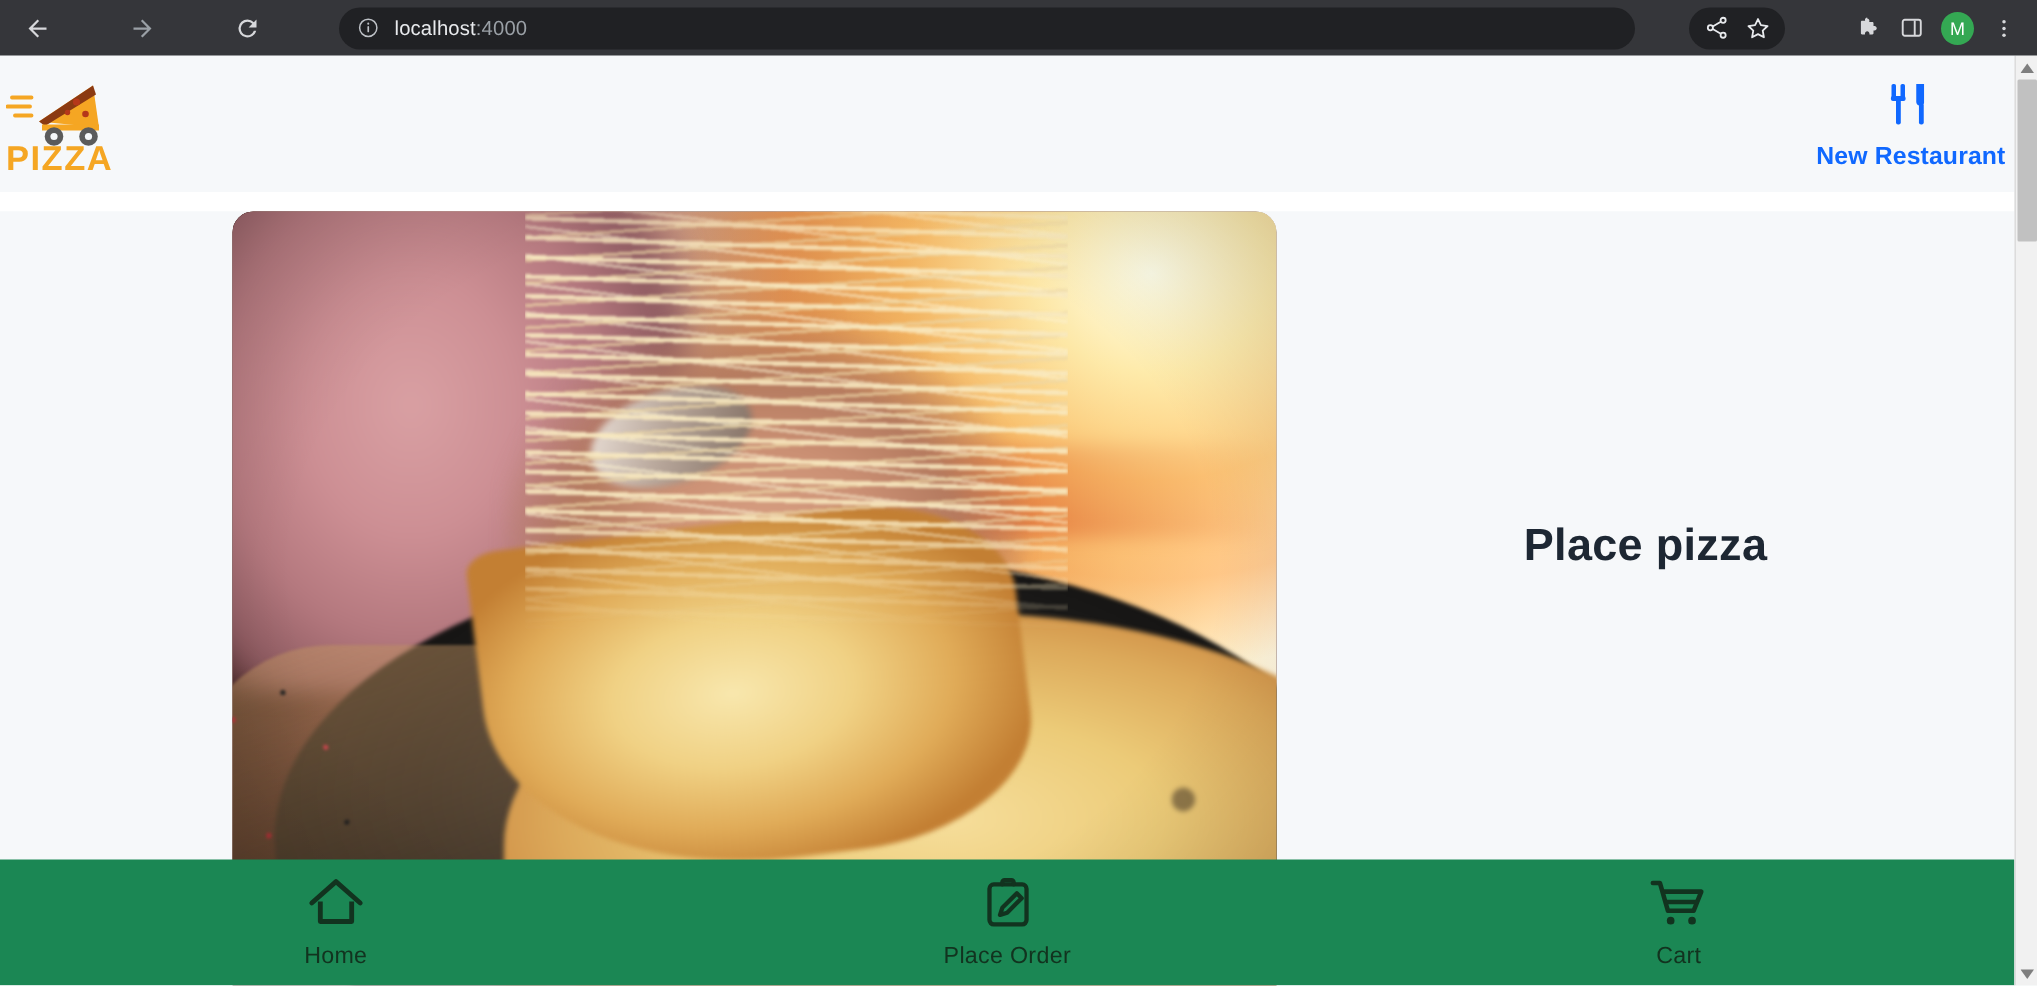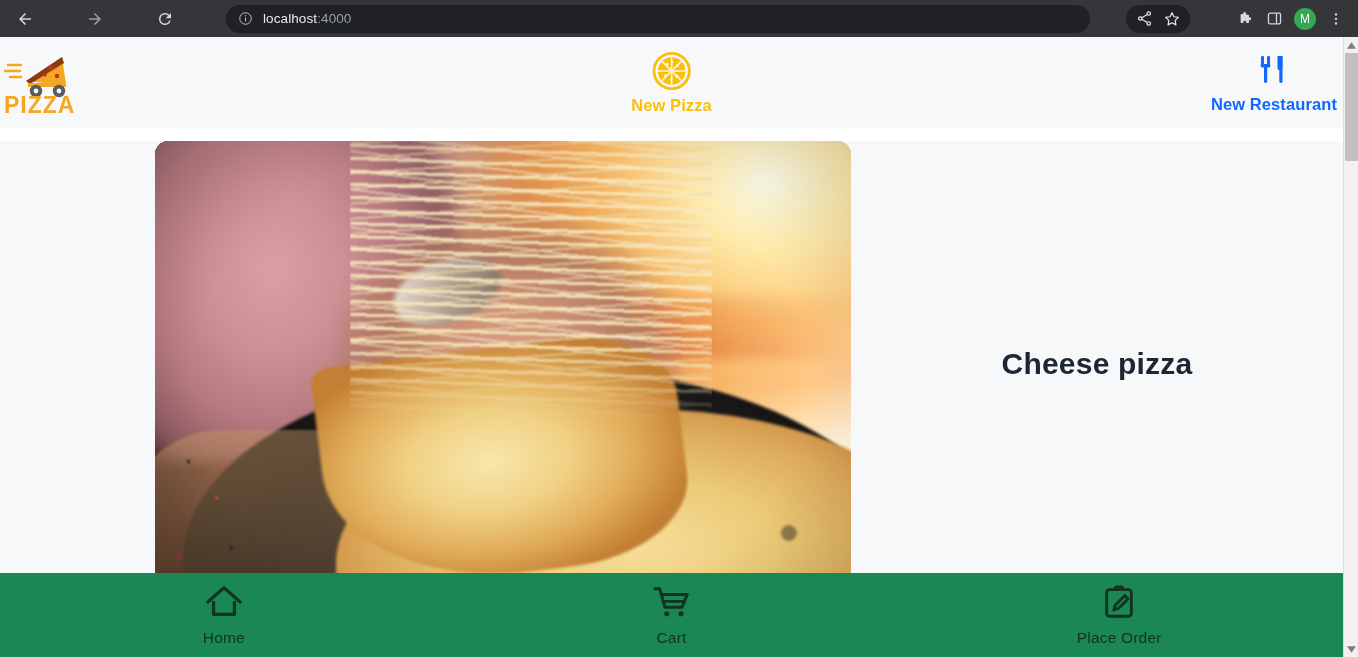--- a/index.html
+++ b/index.html
@@ -390,38 +390,20 @@
 
         <circle cx="32" cy="40" r="6.2" fill="#5b5b5b"></circle>
         <circle cx="32" cy="40" r="2.4" fill="#f6f8fa"></circle>
         <circle cx="55" cy="40" r="6.2" fill="#5b5b5b"></circle>
         <circle cx="55" cy="40" r="2.4" fill="#f6f8fa"></circle>
 
         <text x="0" y="62" font-family="Liberation Sans, sans-serif" font-size="23" font-weight="700" fill="#f5a623" letter-spacing="1">PIZZA</text>
       </svg>
     </div>
 
-    <a class="nav-center">
-      <svg width="42" height="42" viewBox="0 0 44 44">
-        <circle cx="22" cy="22" r="18.5" fill="none" stroke="#fbbf0b" stroke-width="3"></circle>
-        <circle cx="22" cy="22" r="14.5" fill="#fbbf0b"></circle>
-        <g stroke="#fff8e0" stroke-width="1.6">
-          <path d="M22 7.5v29M7.5 22h29M11.8 11.8l20.4 20.4M32.2 11.8 11.8 32.2"></path>
-        </g>
-        <g fill="#fff8e0">
-          <circle cx="17" cy="15" r="1.7"></circle>
-            <circle cx="28" cy="16.5" r="1.5"></circle>
-          <circle cx="15.5" cy="27" r="1.6"></circle>
-            <circle cx="27.5" cy="27.5" r="1.8"></circle>
-          <circle cx="21.5" cy="31" r="1.3"></circle>
-            <circle cx="22.5" cy="12.5" r="1.2"></circle>
-        </g>
-      </svg>
-      <span class="label">New Pizza</span>
-    </a>
 
     <a class="nav-right">
       <svg width="40" height="40" viewBox="0 0 40 40">
 
         <g fill="#1068ff">
           <rect x="7" y="5" width="3" height="11" rx="1.2"></rect>
           <rect x="13" y="5" width="3" height="11" rx="1.2"></rect>
           <rect x="6.6" y="13" width="9.8" height="3.4" rx="1.4"></rect>
           <rect x="10" y="15" width="3.2" height="17" rx="1.4"></rect>
         </g>
@@ -453,53 +435,53 @@
         <div class="peppercorns"></div>
         <div class="crust"></div>
         <div class="pizza-body"></div>
         <div class="slice"></div>
         <div class="cheese-pull"></div>
         <div class="layer vignette"></div>
       </div>
     </div>
 
     <div class="detail-pane">
-      <h1 class="pizza-title">Cheese pizza</h1>
+      <h1 class="pizza-title">Place pizza</h1>
     </div>
   </div>
 
   <nav class="bottom-nav">
 
     <a class="bnav-item">
       <svg width="42" height="38" viewBox="0 0 44 40">
         <path d="M5 20 22 5 39 20" fill="none" stroke="#12331f" stroke-width="3.4" stroke-linejoin="round" stroke-linecap="round"></path>
         <path d="M11 19v14h22V19" fill="none" stroke="#12331f" stroke-width="3.4" stroke-linejoin="round"></path>
       </svg>
       <span class="blabel">Home</span>
+    </a>
+
+    <a class="bnav-item">
+      <svg width="40" height="38" viewBox="0 0 40 40">
+        <rect x="7" y="7" width="26" height="28" rx="3" fill="none" stroke="#12331f" stroke-width="3"></rect>
+        <path d="M16 7V5.6c0-.9.7-1.6 1.6-1.6h4.8c.9 0 1.6.7 1.6 1.6V7" fill="none" stroke="#12331f" stroke-width="3" stroke-linecap="round"></path>
+        <path d="M26.2 13.2 16 23.4l-1.6 5 5-1.6 10.2-10.2z" fill="none" stroke="#12331f" stroke-width="3" stroke-linejoin="round"></path>
+      </svg>
+      <span class="blabel">Place Order</span>
     </a>
 
     <a class="bnav-item">
       <svg width="42" height="38" viewBox="0 0 44 40">
         <path d="M4 6h5l5.6 19.5h18L38 12H12" fill="none" stroke="#12331f" stroke-width="3.2" stroke-linecap="round" stroke-linejoin="round"></path>
         <path d="M13.4 19.3h21.2" stroke="#12331f" stroke-width="3" stroke-linecap="round"></path>
         <circle cx="16.5" cy="32.4" r="2.7" fill="#12331f"></circle>
         <circle cx="31.5" cy="32.4" r="2.7" fill="#12331f"></circle>
       </svg>
       <span class="blabel">Cart</span>
     </a>
 
-    <a class="bnav-item">
-      <svg width="40" height="38" viewBox="0 0 40 40">
-        <rect x="7" y="7" width="26" height="28" rx="3" fill="none" stroke="#12331f" stroke-width="3"></rect>
-        <path d="M16 7V5.6c0-.9.7-1.6 1.6-1.6h4.8c.9 0 1.6.7 1.6 1.6V7" fill="none" stroke="#12331f" stroke-width="3" stroke-linecap="round"></path>
-        <path d="M26.2 13.2 16 23.4l-1.6 5 5-1.6 10.2-10.2z" fill="none" stroke="#12331f" stroke-width="3" stroke-linejoin="round"></path>
-      </svg>
-      <span class="blabel">Place Order</span>
-    </a>
-
   </nav>
 
   <div class="scrollbar">
     <div class="sb-arrow up">
       <svg width="9" height="7" viewBox="0 0 10 7">
         <path d="M5 0 10 7H0z" fill="#7e7e7e"></path>
       </svg>
     </div>
     <div class="sb-track">
       <div class="sb-thumb"></div>

